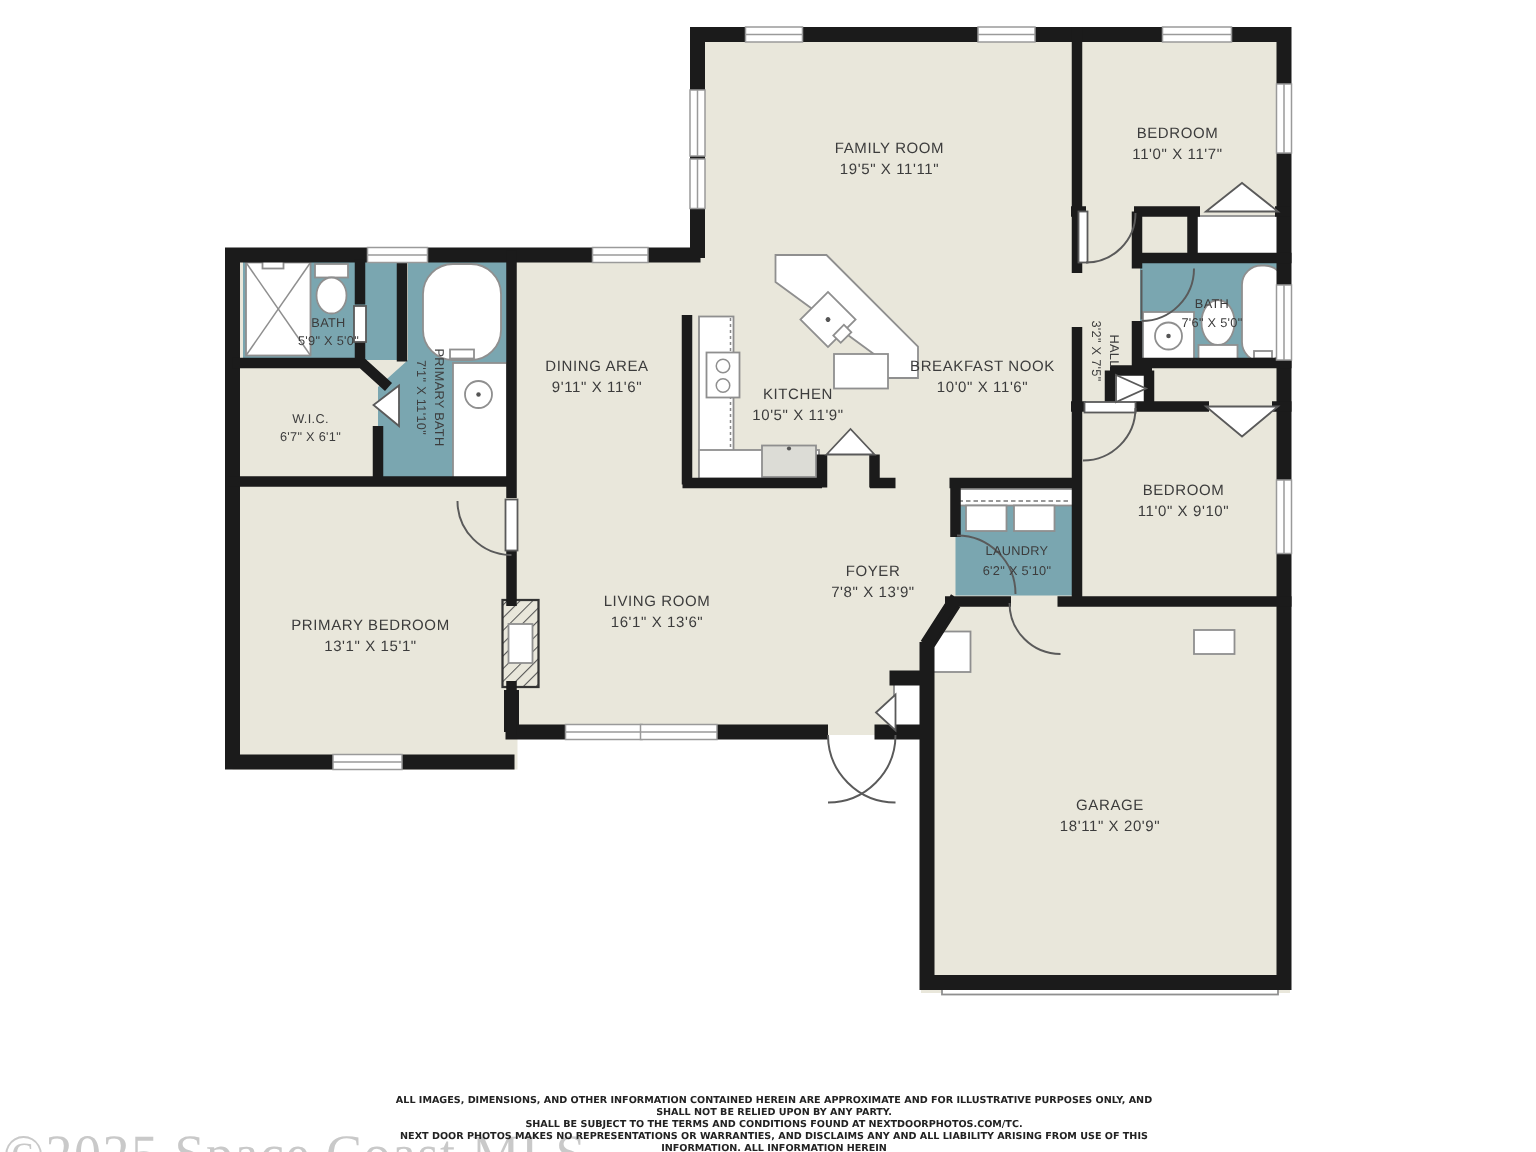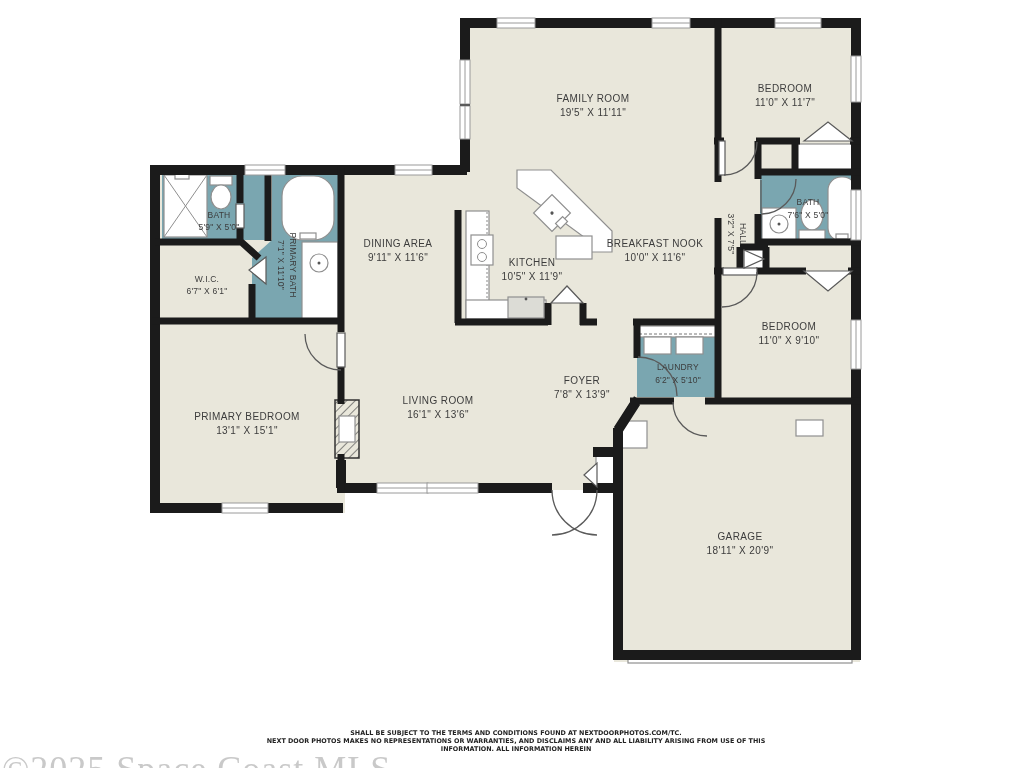--- a/index.html
+++ b/index.html
@@ -258,16 +258,17 @@
     <text class="roomlabel" x="438" y="418">16'1" X 13'6"</text>
     <text class="roomlabel" x="247" y="420">PRIMARY BEDROOM</text>
     <text class="roomlabel" x="247" y="434">13'1" X 15'1"</text>
     <text class="roomlabel" x="740" y="540">GARAGE</text>
     <text class="roomlabel" x="740" y="554">18'11" X 20'9"</text>
   </g>
 </svg>
 
 <div class="watermark">©2025 Space Coast MLS</div>
 <div class="disclaimer">
+  <div>ALL IMAGES, DIMENSIONS, AND OTHER INFORMATION CONTAINED HEREIN ARE APPROXIMATE AND FOR ILLUSTRATIVE PURPOSES ONLY, AND SHALL NOT BE RELIED UPON BY ANY PARTY.</div>
   <div>SHALL BE SUBJECT TO THE TERMS AND CONDITIONS FOUND AT NEXTDOORPHOTOS.COM/TC.</div>
   <div>NEXT DOOR PHOTOS MAKES NO REPRESENTATIONS OR WARRANTIES, AND DISCLAIMS ANY AND ALL LIABILITY ARISING FROM USE OF THIS INFORMATION. ALL INFORMATION HEREIN</div>
 </div>
 </div>
 
 </body></html>

